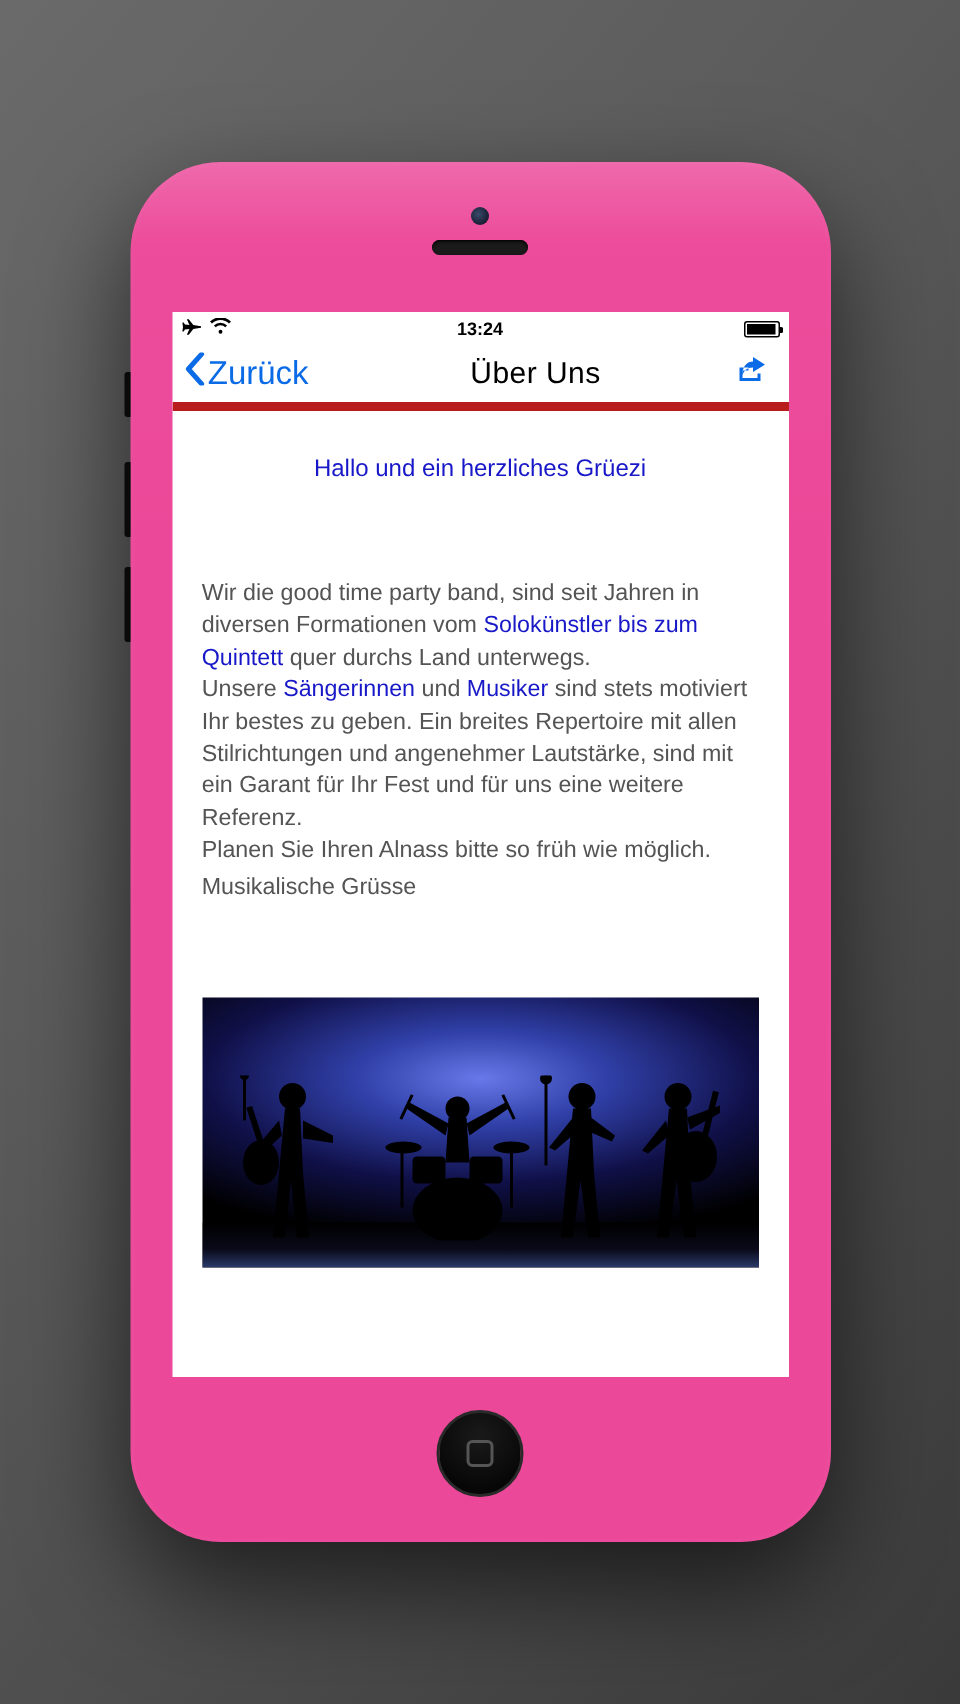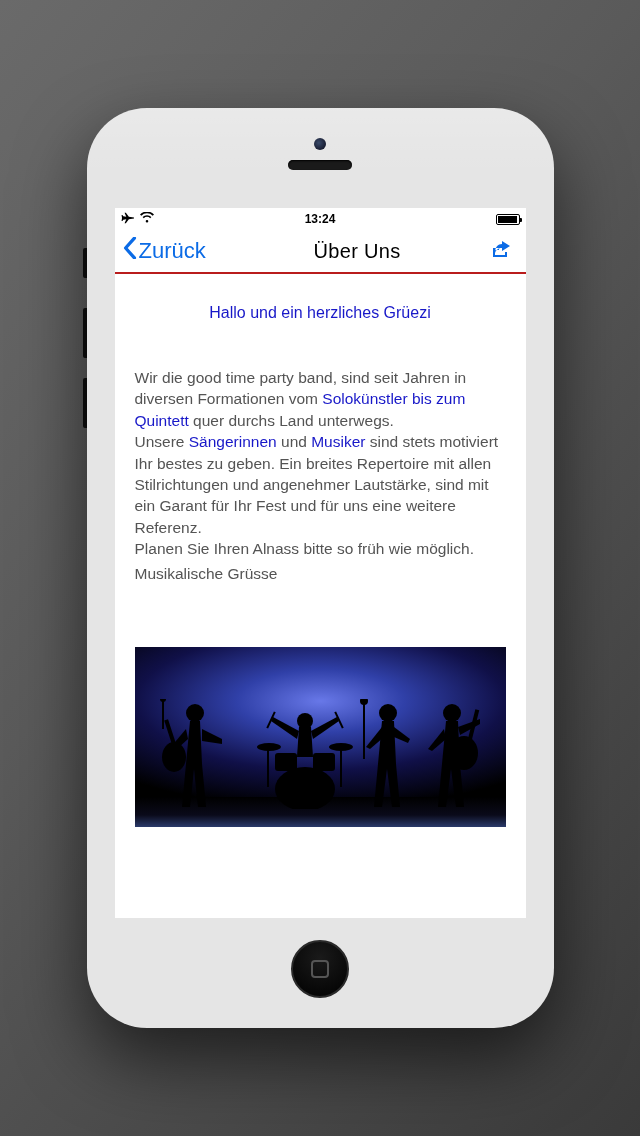--- a/index.html
+++ b/index.html
@@ -9,21 +9,21 @@
   background: linear-gradient(130deg, #6a6a6a 0%, #5a5a5a 40%, #4a4a4a 70%, #3a3a3a 100%);
   font-family: -apple-system, "Helvetica Neue", Helvetica, Arial, sans-serif;
   display: flex;
   align-items: center;
   justify-content: center;
   overflow: hidden;
 }
 .phone {
   width: 467px;
   height: 920px;
-  background: #e5e5e5;
+  background: #ec4899;
   border-radius: 60px;
   padding: 100px 28px 110px 28px;
   position: relative;
   box-shadow: 0 30px 70px rgba(0,0,0,0.6), inset 0 0 6px rgba(255,255,255,0.05);
 }
 .phone::before {
   content: "";
   position: absolute;
   top: 0; left: 0; right: 0; bottom: 0;
   border-radius: 60px;
@@ -96,21 +96,21 @@
   justify-content: space-between;
   padding: 0 6px;
   font-size: 12px;
   font-weight: 500;
   color: #000;
 }
 .status-left, .status-right { display: flex; align-items: center; gap: 5px; }
 .status-center { position: absolute; left: 50%; transform: translateX(-50%); font-weight: 600; }
 .nav-bar {
   height: 44px;
-  border-bottom: 2px solid #b91c1c;
+  border-bottom: 6px solid #b91c1c;
   display: flex;
   align-items: center;
   justify-content: space-between;
   padding: 0 8px;
   position: relative;
 }
 .nav-back {
   display: flex;
   align-items: center;
   color: #0b6be6;
@@ -135,21 +135,21 @@
   line-height: 1.38;
   font-size: 15.5px;
   font-weight: 300;
   height: calc(100% - 66px);
   overflow: hidden;
 }
 .greeting {
   color: #1818c8;
   text-align: center;
   font-weight: 400;
-  margin-bottom: 43px;
+  margin-bottom: 61px;
   font-size: 16px;
 }
 .para a { color: #1818c8; text-decoration: none; }
 .sig { margin-top: 4px; }
 .band-img {
   margin-top: 62px;
   height: 180px;
   background: radial-gradient(ellipse 90% 70% at 50% 30%, #6878e8 0%, #3040a8 25%, #101048 55%, #000 85%);
   position: relative;
   overflow: hidden;

